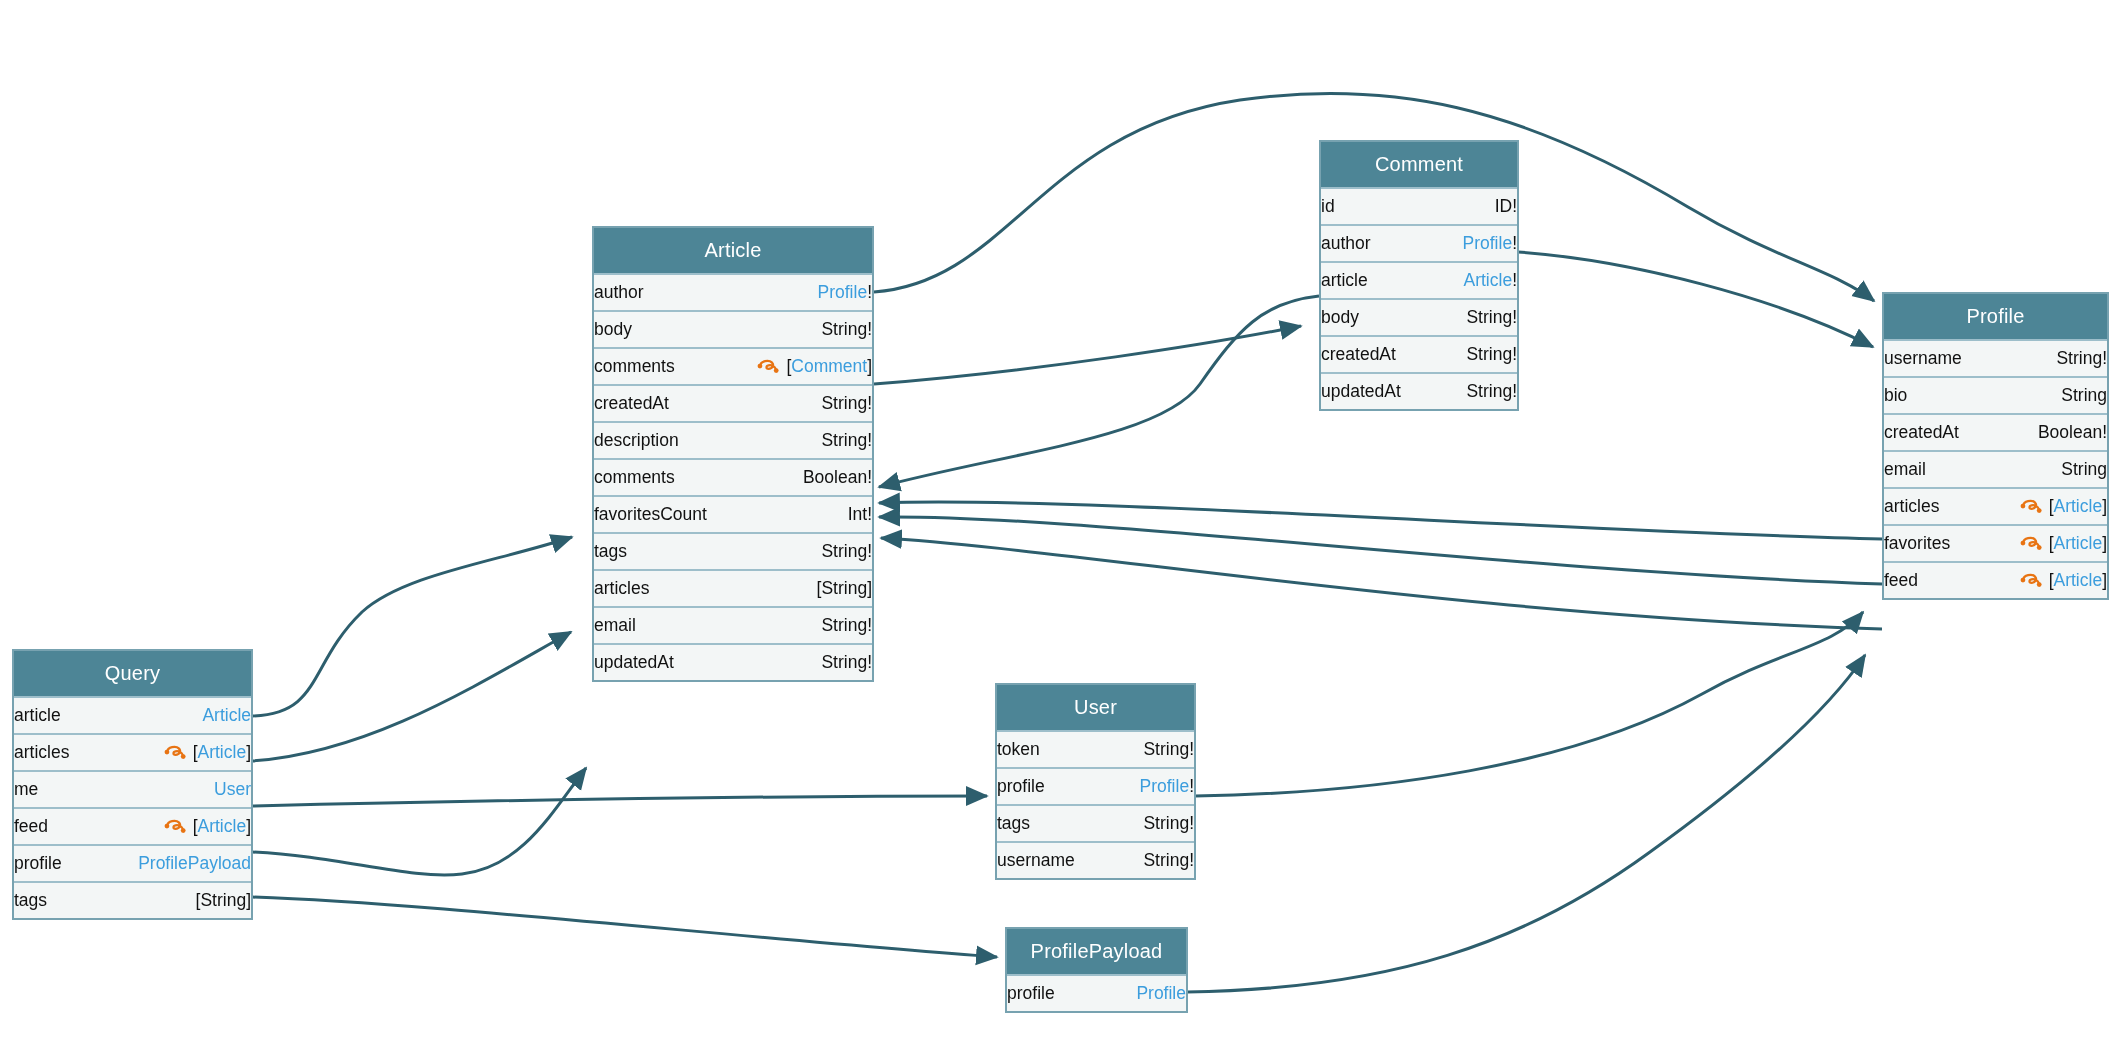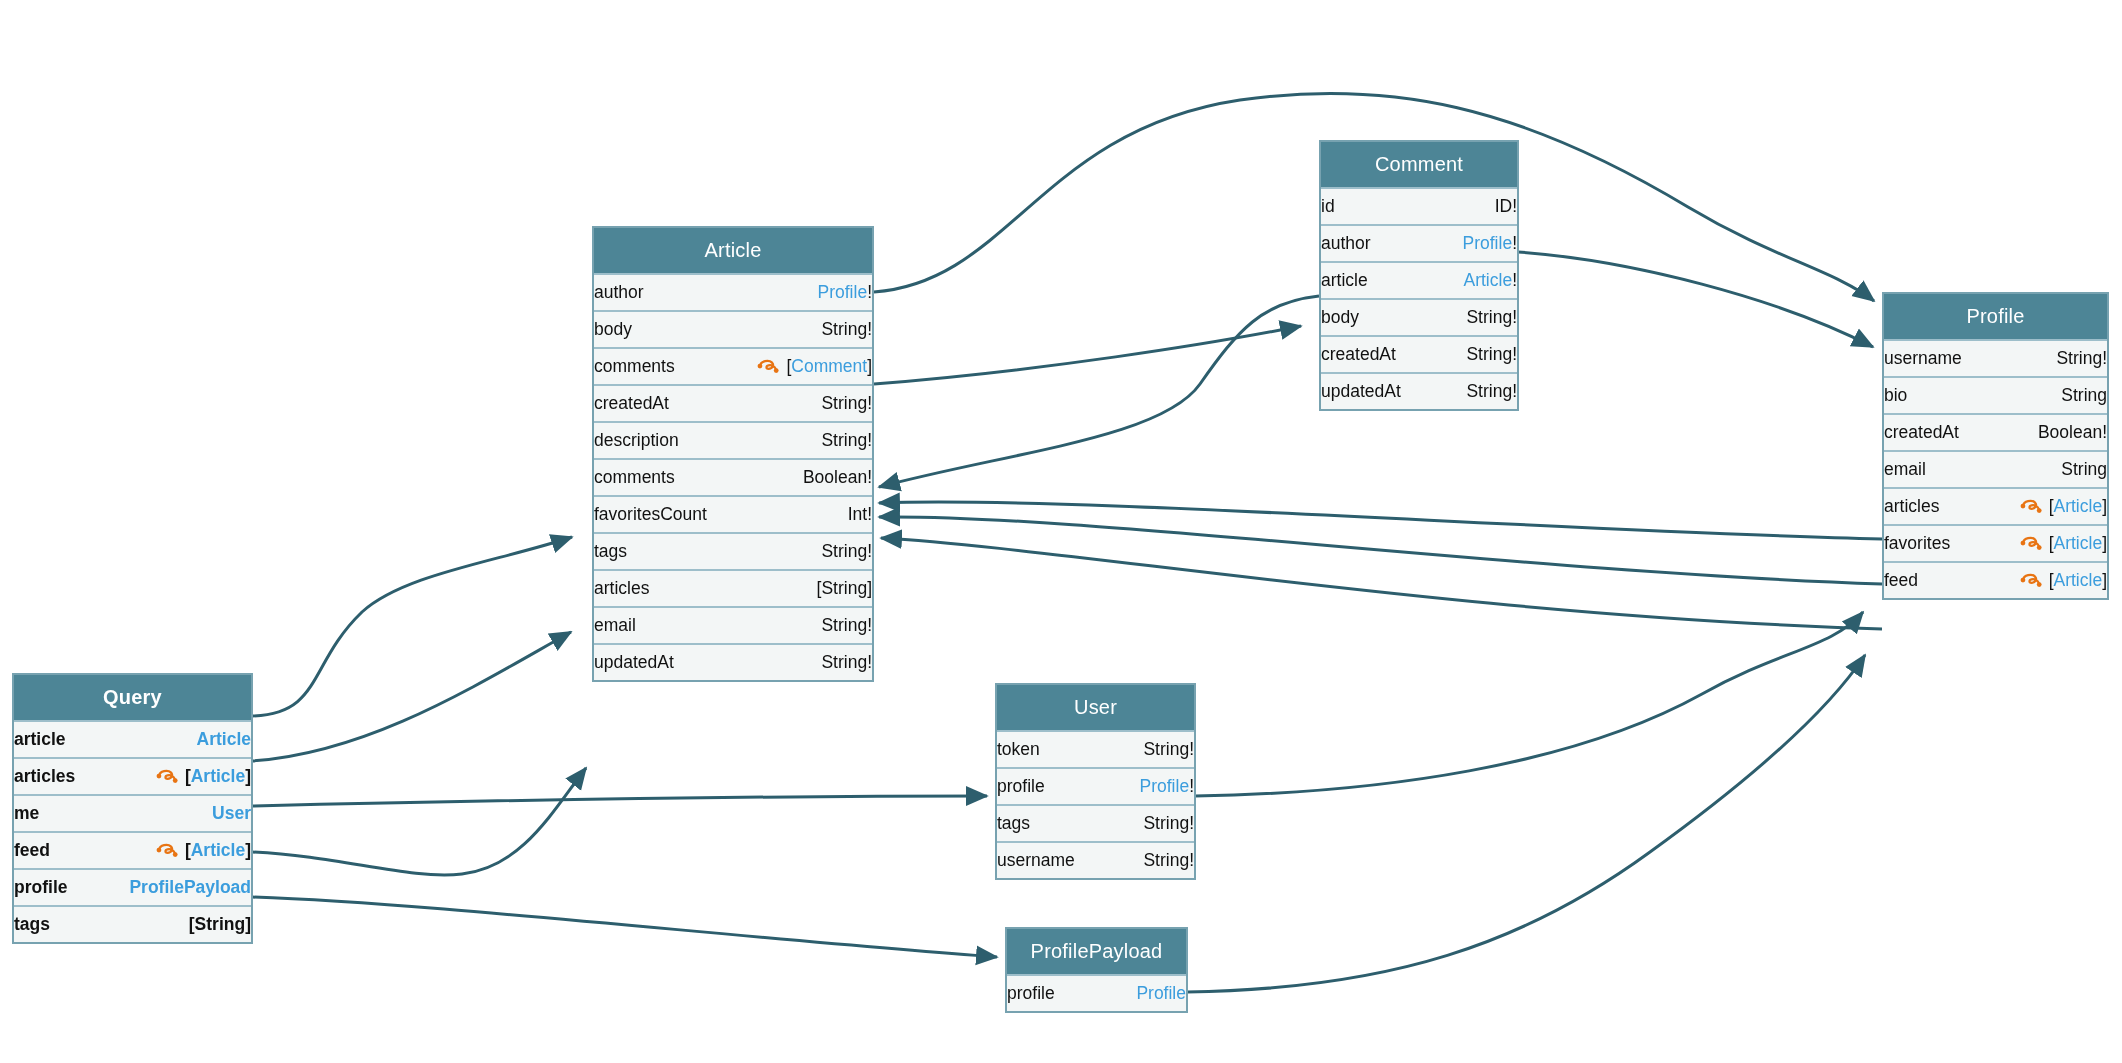--- a/index.html
+++ b/index.html
@@ -77,21 +77,21 @@
     <path class="edge" marker-end="url(#arrow)" d="M 874 384 C 1040 371 1210 344 1301 326"></path>
     <path class="edge" marker-end="url(#arrow)" d="M 1319 296 C 1262 302 1238 330 1200 384 C 1162 438 1010 452 879 487"></path>
     <path class="edge" marker-end="url(#arrow)" d="M 1518 252 C 1630 260 1778 298 1873 347"></path>
     <path class="edge" marker-end="url(#arrow)" d="M 1882 539 C 1550 531 1080 496 879 503"></path>
     <path class="edge" marker-end="url(#arrow)" d="M 1882 584 C 1520 572 1080 514 879 517"></path>
     <path class="edge" marker-end="url(#arrow)" d="M 1882 629 C 1460 616 1064 548 881 538"></path>
     <path class="edge" marker-end="url(#arrow)" d="M 1195 796 C 1380 793 1572 766 1702 694 C 1780 650 1832 648 1863 612"></path>
     <path class="edge" marker-end="url(#arrow)" d="M 1187 992 C 1390 989 1524 944 1650 852 C 1758 774 1830 708 1865 655"></path>
   </svg>
 
-  <div class="entity" style="left:12px;top:673px;width:241px;font-weight:bold;">
+  <div class="entity" style="left:12px;top:649px;width:241px;">
     <div class="hdr">Query</div>
     <div class="rows">
         <div class="row">
           <span class="fname">article</span>
           <span class="ftype">
             <span class="tname link">Article</span>
           </span>
         </div>
         <div class="row">
           <span class="fname">articles</span>

